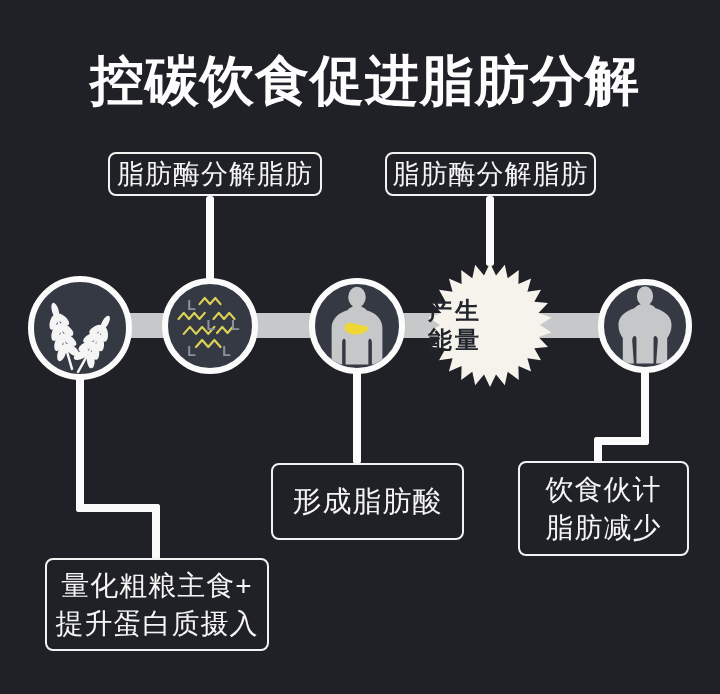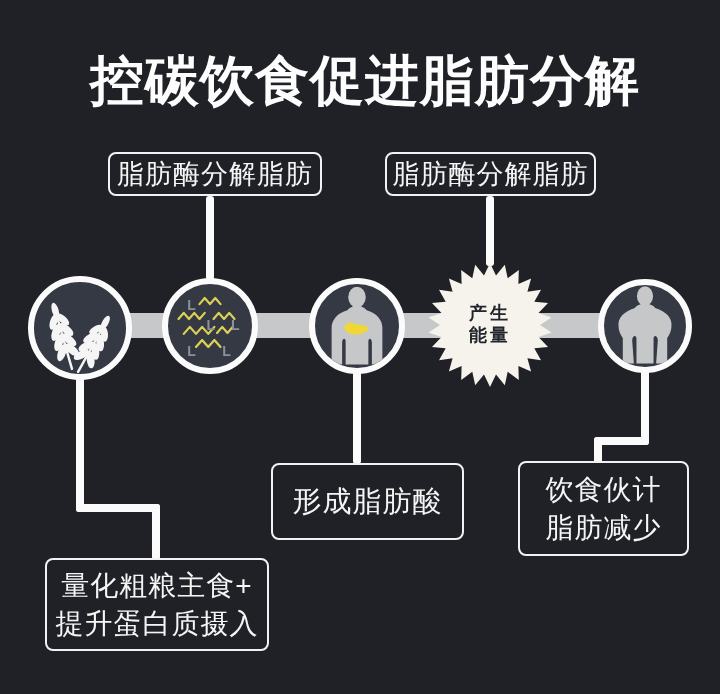--- a/index.html
+++ b/index.html
@@ -44,22 +44,22 @@
   }
   .c1{left:28px;top:276px;width:104px;height:104px;}
   .c2{left:162px;top:278px;width:96px;height:96px;}
   .c3{left:309px;top:278px;width:96px;height:96px;}
   .c4{left:598px;top:279px;width:94px;height:94px;}
   .circle svg{width:100%;height:100%;display:block;}
   .starburst{position:absolute;left:428px;top:263px;width:124px;height:124px;z-index:3;}
   .starburst svg{position:absolute;left:0;top:0;width:124px;height:124px;}
   .burst-text{
     position:absolute;left:0;top:0;width:124px;height:124px;
-    display:flex;flex-direction:column;align-items:center;justify-content:center;
-    color:#22252b;font-size:18px;font-weight:700;letter-spacing:3px;line-height:1.22;
+    display:flex;flex-direction:column;justify-content:center;
+    color:#22252b;font-size:24px;font-weight:700;letter-spacing:3px;line-height:1.22;
   }
   .watermark{
     position:absolute;right:16px;top:645px;
     color:#f4f4f4;font-size:25px;letter-spacing:1px;
     z-index:2;
   }
   .watermark .brand{font-weight:700;margin-right:10px;}
 </style>
 </head>
 <body>

